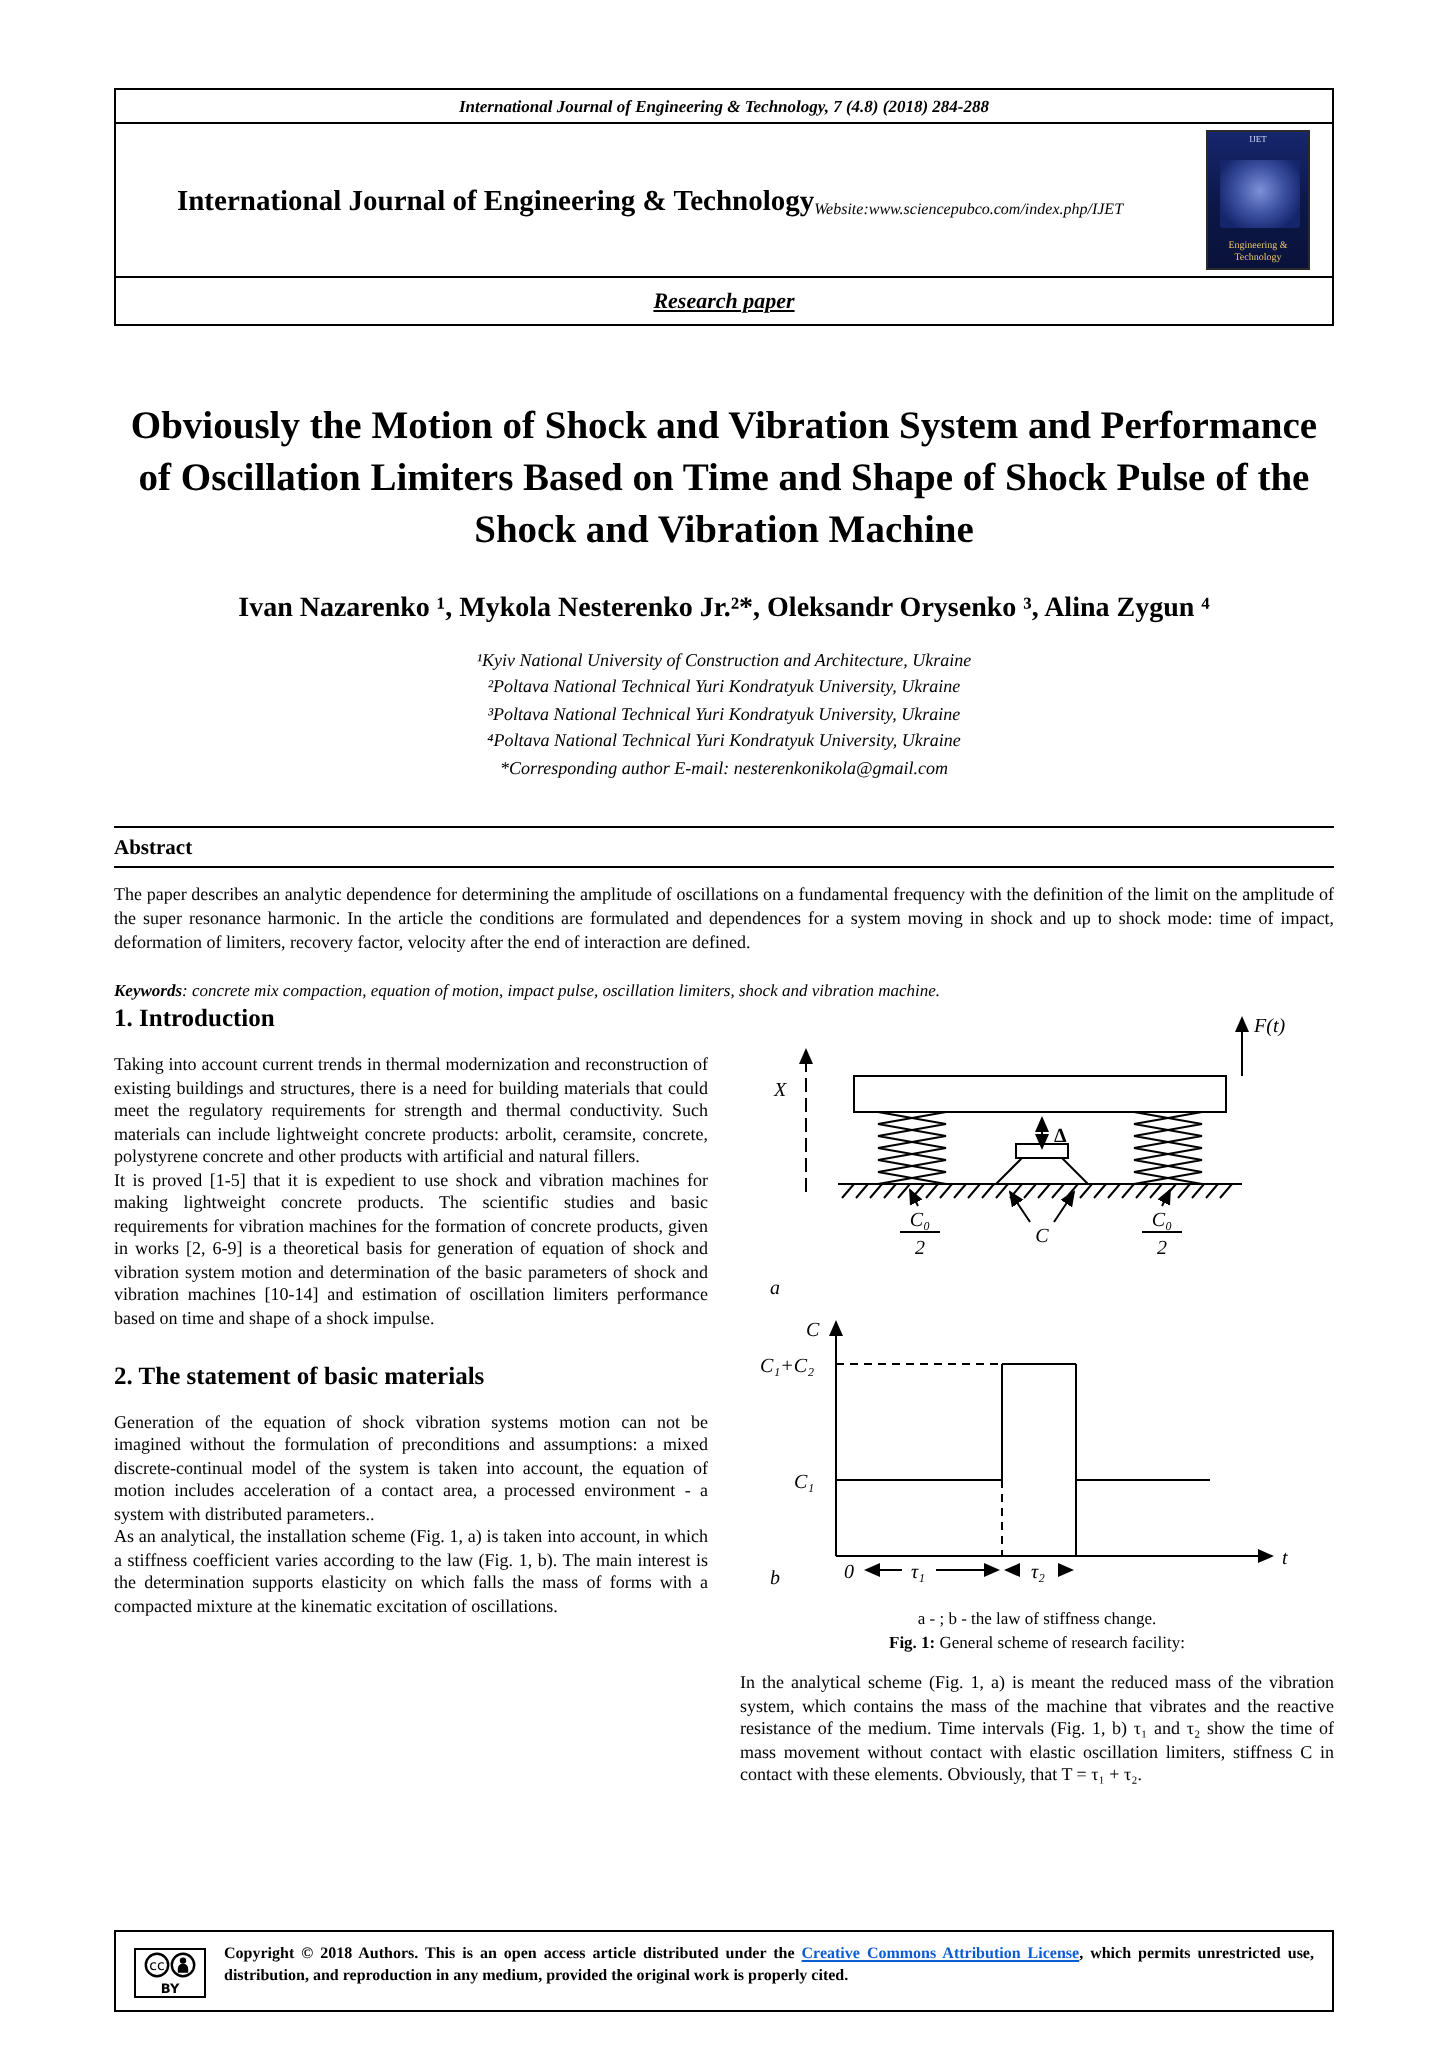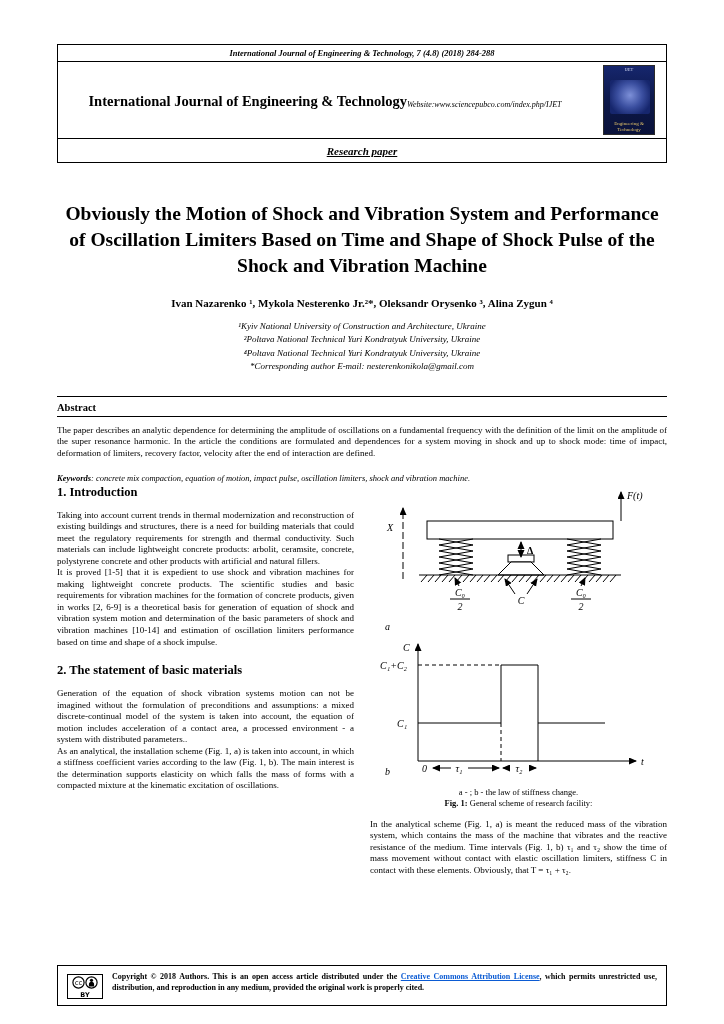--- a/index.html
+++ b/index.html
@@ -24,21 +24,21 @@
              background:radial-gradient(circle at 50% 45%, #7d90d8 0%, #3b4fa0 45%, #16266d 80%);
              border-radius:2px;}
   .hdr-cover .cover-title{position:absolute;left:0;right:0;bottom:2px;color:#e7c66a;
              font-size:5px;line-height:1.1;text-align:center;}
   .hdr-cover .cover-top{position:absolute;left:0;right:0;top:2px;color:#cfd6f2;
              font-size:4.5px;line-height:1.1;text-align:center;}
   .hdr-paper-row{border-top:1px solid #000;text-align:center;padding:2px 0 3px;}
   .hdr-paper{font-size:11px;font-weight:bold;font-style:italic;text-decoration:underline;}
   
   .paper-title{margin-top:38px;text-align:center;font-size:19.5px;font-weight:bold;line-height:1.33;}
-  .authors{margin-top:18px;text-align:center;font-size:11px;font-weight:bold;}
+  .authors{margin-top:18px;text-align:center;font-size:14px;font-weight:bold;}
   .affils{margin-top:11px;text-align:center;font-size:9px;font-style:italic;line-height:1.5;}
   
   .abs-block{margin-top:22px;}
   .abs-head{border-top:1px solid #000;border-bottom:1px solid #000;}
   .abs-head .abs-title{font-size:10.5px;font-weight:bold;padding:4px 0 3px;display:inline-block;}
   .abs-head{border-bottom:none;}
   .abs-rule-bottom{border-top:1px solid #000;margin-top:0;}
   .abs-text{font-size:9px;line-height:1.3;text-align:justify;margin-top:8px;}
   .keywords{font-size:8.5px;font-style:italic;margin-top:13px;}
   .keywords .kw-label{font-weight:bold;}
@@ -89,20 +89,21 @@
     <div class="hdr-paper-row">
       <span class="hdr-paper">Research paper</span>
     </div>
   </div>
 
   <div class="paper-title">Obviously the Motion of Shock and Vibration System and Performance of Oscillation Limiters Based on Time and Shape of Shock Pulse of the Shock and Vibration Machine</div>
   <div class="authors">Ivan Nazarenko ¹, Mykola Nesterenko Jr.²*, Oleksandr Orysenko ³, Alina Zygun ⁴</div>
   <div class="affils">
     <div>¹Kyiv National University of Construction and Architecture, Ukraine</div>
     <div>²Poltava National Technical Yuri Kondratyuk University, Ukraine</div>
+    <div>³Poltava National Technical Yuri Kondratyuk University, Ukraine</div>
     <div>⁴Poltava National Technical Yuri Kondratyuk University, Ukraine</div>
     <div>*Corresponding author E-mail: nesterenkonikola@gmail.com</div>
   </div>
 
   <div class="abs-block">
     <div class="abs-head">
       <span class="abs-title">Abstract</span>
     </div>
     <div class="abs-rule-bottom"></div>
     <div class="abs-text">The paper describes an analytic dependence for determining the amplitude of oscillations on a fundamental frequency with the definition of the limit on the amplitude of the super resonance harmonic. In the article the conditions are formulated and dependences for a system moving in shock and up to shock mode: time of impact, deformation of limiters, recovery factor, velocity after the end of interaction are defined.</div>

